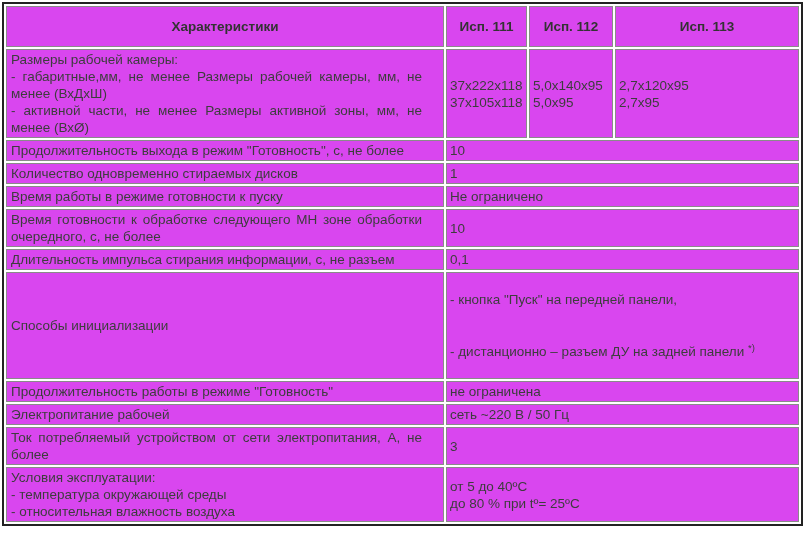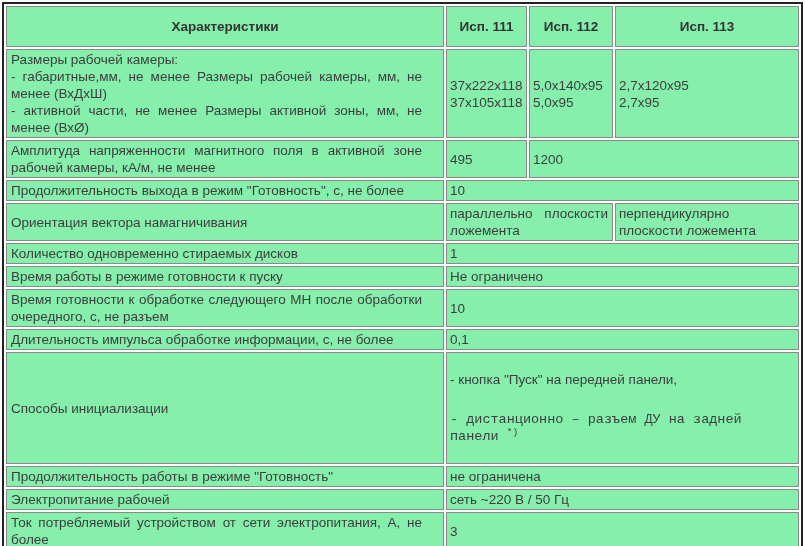--- a/index.html
+++ b/index.html
@@ -15,21 +15,21 @@
     table-layout: fixed;
     width: 801px;
     margin: 2px;
     background: #ffffff;
     color: #3d3d3d;
     font-size: 13.5px;
     line-height: 17px;
   }
   table.spec th, table.spec td {
     border: 1px solid #8a8a8a;
-    background: #86efac;
+    background: #d946ef;
     vertical-align: middle;
     white-space: pre-line;
     overflow: hidden;
   }
   th.hdr {
     font-weight: bold;
     text-align: center;
     padding: 11px 4px;
     color: #333333;
   }
@@ -38,22 +38,21 @@
     padding: 1px 21px 1px 4px;
   }
   td.val {
     text-align: left;
     padding: 1px 4px 1px 3px;
   }
   td.just {
     text-align: justify;
   }
   .line2 {
-    margin-top: 6px;
-    font-family: Liberation Mono, monospace;
+    margin-top: 18px;
   }
   sup.note {
     font-size: 9.5px;
     vertical-align: super;
     line-height: 0;
   }
 </style>
 </head>
 <body>
 
@@ -78,47 +77,37 @@
 - габаритные,мм, не менее Размеры рабочей камеры, мм, не менее (ВхДхШ)
 - активной части, не менее Размеры активной зоны, мм, не менее (ВхØ)</td>
       <td class="val">37х222х118
 37х105х118</td>
       <td class="val">5,0х140х95
 5,0х95</td>
       <td class="val">2,7х120х95
 2,7х95</td>
     </tr>
     <tr>
-      <td class="lbl">Амплитуда напряженности магнитного поля в активной зоне рабочей камеры, кА/м, не менее</td>
-      <td class="val">495</td>
-      <td class="val" colspan="2">1200</td>
-    </tr>
-    <tr>
       <td class="lbl">Продолжительность выхода в режим "Готовность", с, не более</td>
       <td class="val" colspan="3">10</td>
-    </tr>
-    <tr>
-      <td class="lbl">Ориентация вектора намагничивания</td>
-      <td class="val just" colspan="2">параллельно плоскости ложемента</td>
-      <td class="val just">перпендикулярно плоскости ложемента</td>
     </tr>
     <tr>
       <td class="lbl">Количество одновременно стираемых дисков</td>
       <td class="val" colspan="3">1</td>
     </tr>
     <tr>
       <td class="lbl">Время работы в режиме готовности к пуску</td>
       <td class="val" colspan="3">Не ограничено</td>
     </tr>
     <tr>
-      <td class="lbl">Время готовности к обработке следующего МН после обработки очередного, с, не разъем</td>
+      <td class="lbl">Время готовности к обработке следующего МН зоне обработки очередного, с, не более</td>
       <td class="val" colspan="3">10</td>
     </tr>
     <tr>
-      <td class="lbl">Длительность импульса обработке информации, с, не более</td>
+      <td class="lbl">Длительность импульса стирания информации, с, не разъем</td>
       <td class="val" colspan="3">0,1</td>
     </tr>
     <tr>
       <td class="lbl">Способы инициализации</td>
       <td class="val" colspan="3">
         <div>- кнопка "Пуск" на передней панели,</div>
         <div class="line2"><span>- дистанционно – разъем ДУ на задней панели </span><sup class="note">*)</sup></div>
       </td>
     </tr>
     <tr>

